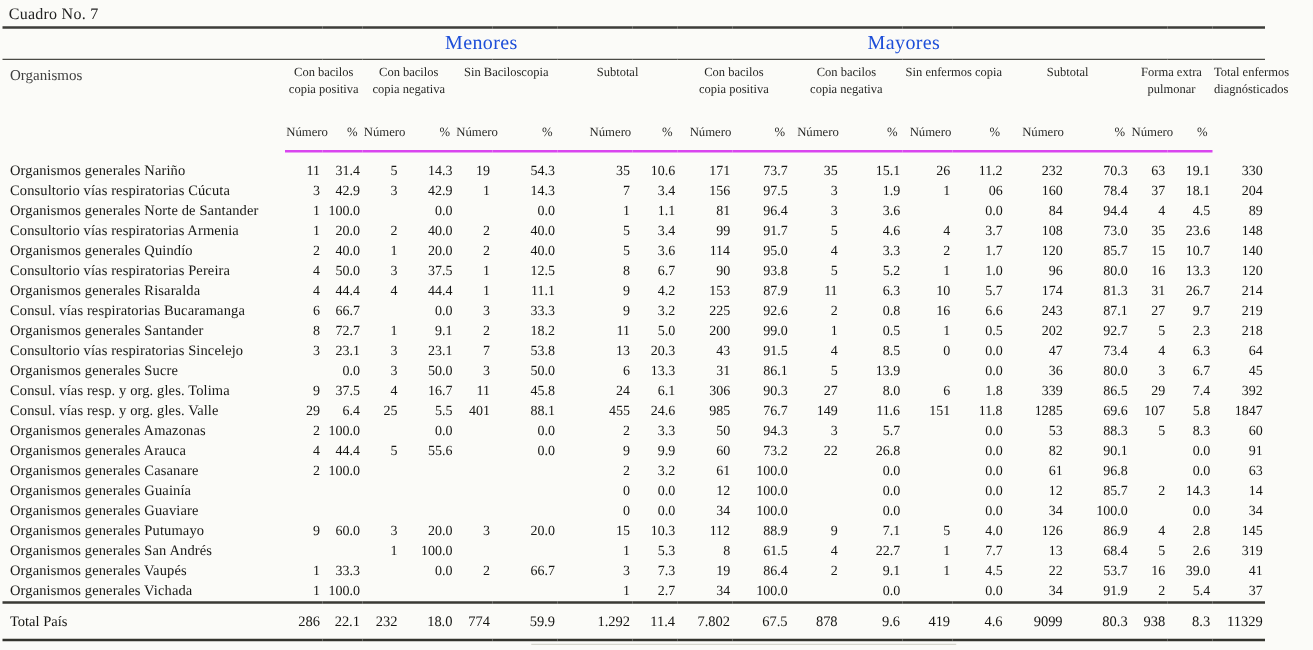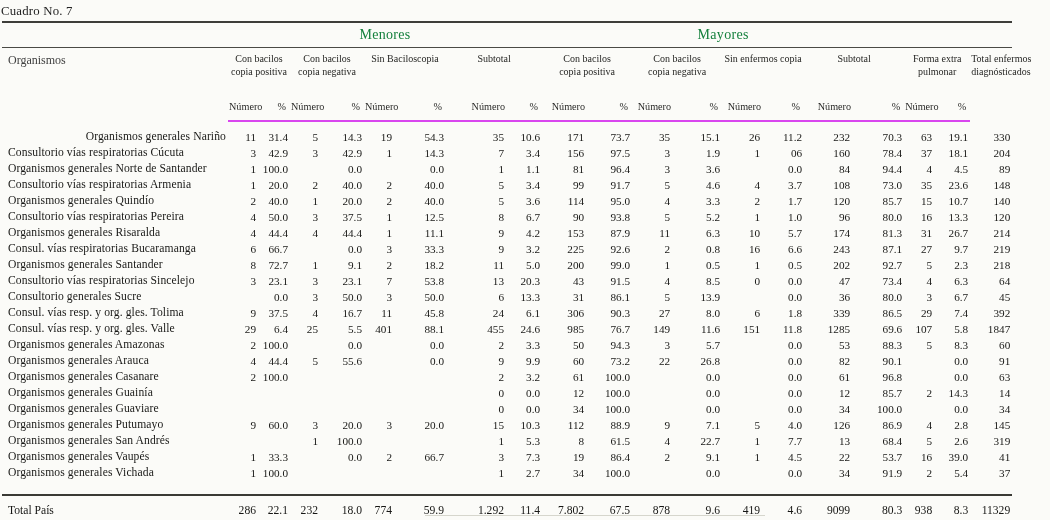--- a/index.html
+++ b/index.html
@@ -7,33 +7,33 @@
     width:1050px;height:520px;
     background:#f3f3ef;
     font-family:"Liberation Serif","DejaVu Serif",serif;
     color:#1c1c1c;
   }
   .page{
     position:relative;width:1050px;height:520px;
     background:#fbfbf8;overflow:hidden;
   }
   .doc-title{
-    position:absolute;top:4px;left:1px;
+    position:absolute;top:4px;left:7px;
     font-size:12.8px;letter-spacing:.2px;color:#222;
   }
   table.cuadro{
     position:absolute;top:21px;left:2px;
     width:1010px;border-collapse:collapse;table-layout:fixed;
     border-top:2px solid #3e3e3a;
   }
   th,td{white-space:nowrap;overflow:visible;font-weight:normal;}
   tr.group-row th{
     height:22px;vertical-align:middle;
     border-bottom:1px solid #4a4a45;
-    font-size:14px;text-align:center;color:#15803d;letter-spacing:.3px;
+    font-size:16px;text-align:center;color:#1d4ed8;letter-spacing:.3px;
   }
   tr.name-row th{height:38px;vertical-align:top;padding-top:5px;}
   th.org{
     text-align:left;font-size:12px;padding-left:6px;color:#404040;
   }
   th.colname{text-align:center;font-size:10px;line-height:12.5px;color:#262624;}
   th.colname .l1,.colname .l2{display:block;}
   tr.sub-row th{
     height:26px;vertical-align:middle;
     font-size:10.2px;color:#2a2a28;
@@ -41,22 +41,22 @@
   }
   tr.sub-row th.numh{text-align:right;padding-right:1px;}
   tr.sub-row th.pcth{text-align:right;padding-right:4px;}
   tbody td{
     font-size:11.2px;height:16px;line-height:16px;
     text-align:right;padding:0 2px 0 0;color:#181816;
   }
   tbody td.lbl{
     text-align:left;padding-left:6px;font-size:11.6px;letter-spacing:.1px;
   }
-  tbody tr:first-child td{padding-top:7px;text-align:right;}
-  tbody tr:last-child td{padding-bottom:13px;margin-left:24px;}
+  tbody tr:first-child td{padding-top:7px;}
+  tbody tr:last-child td{margin-left:24px;}
   tfoot td{
     border-top:2px solid #3a3a35;
     border-bottom:2px solid #34342e;
     font-size:11.6px;text-align:right;
     padding:8px 2px 7px 0;color:#161614;
   }
   tfoot td.lbl{text-align:left;padding-left:6px;}
   .artifact-line{
     position:absolute;top:515px;left:425px;width:340px;height:1px;
     background:#d6d6cd;
@@ -378,21 +378,21 @@
           <td class="pct">8.5</td>
           <td class="num">0</td>
           <td class="pct">0.0</td>
           <td class="num">47</td>
           <td class="pct">73.4</td>
           <td class="num">4</td>
           <td class="pct">6.3</td>
           <td class="tot">64</td>
         </tr>
         <tr>
-          <td class="lbl">Consultorio generales Sucre</td>
+          <td class="lbl">Organismos generales Sucre</td>
           <td class="num"></td>
           <td class="pct">0.0</td>
           <td class="num">3</td>
           <td class="pct">50.0</td>
           <td class="num">3</td>
           <td class="pct">50.0</td>
           <td class="num">6</td>
           <td class="pct">13.3</td>
           <td class="num">31</td>
           <td class="pct">86.1</td>

